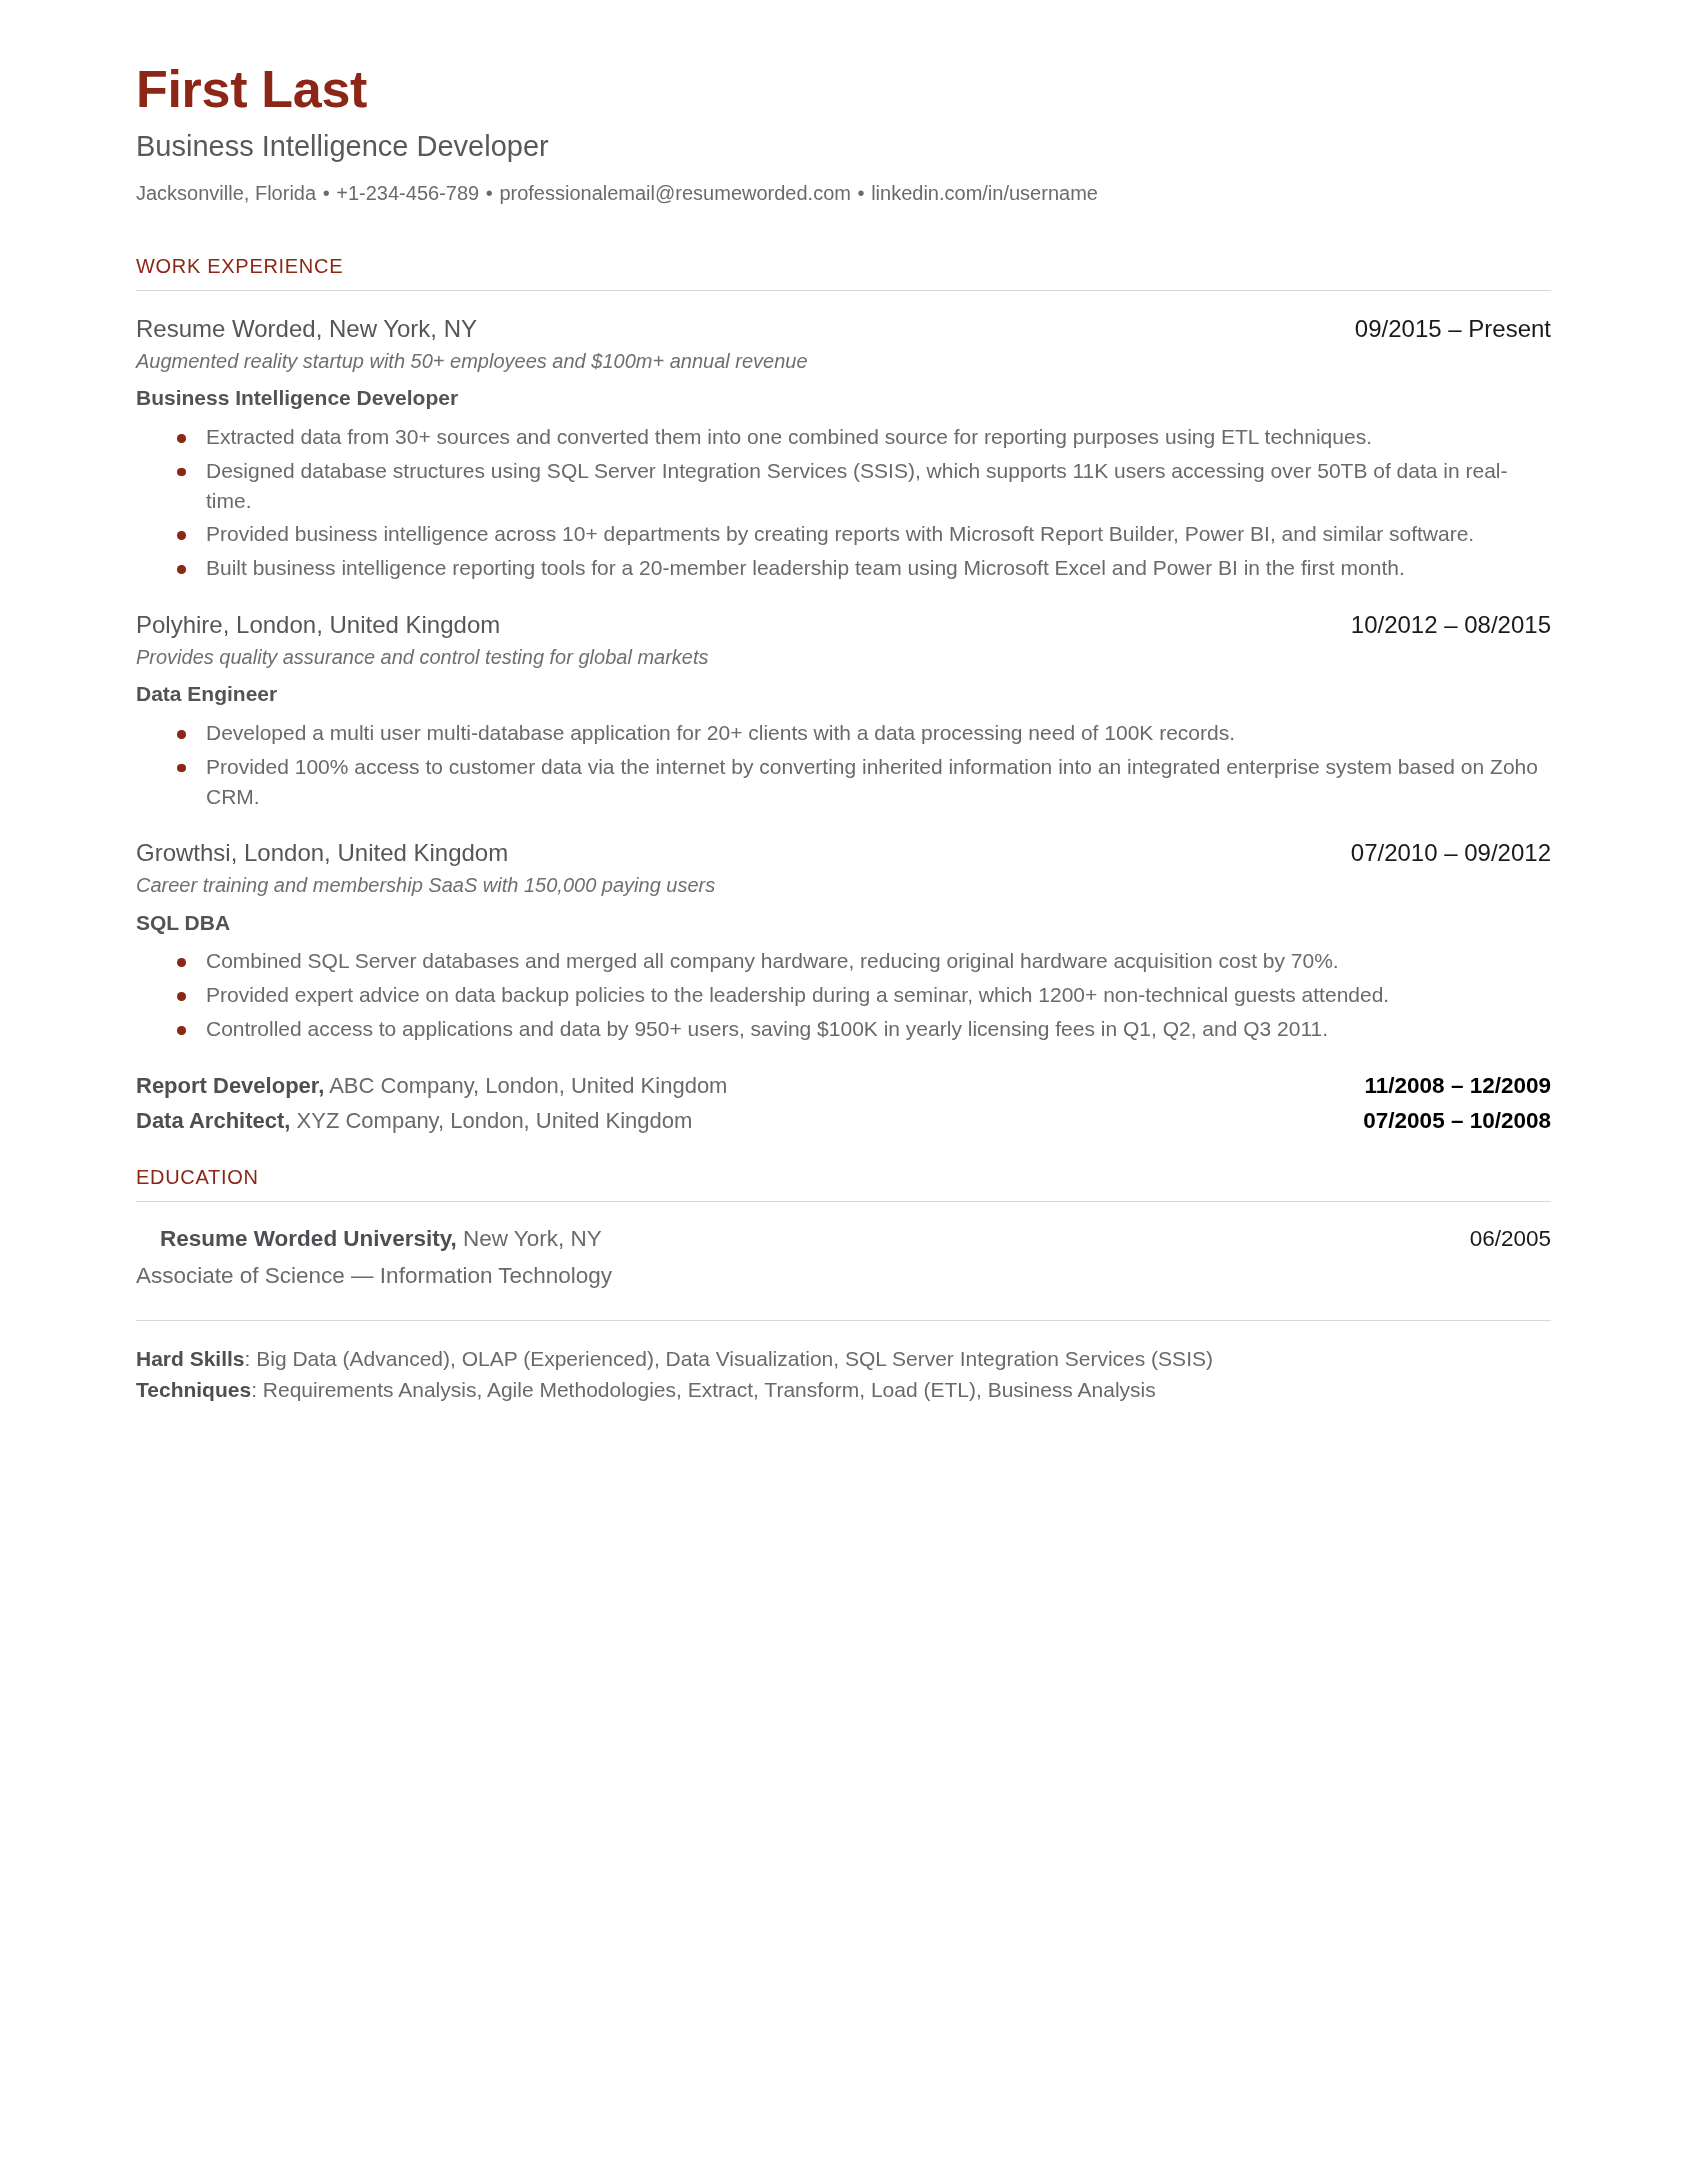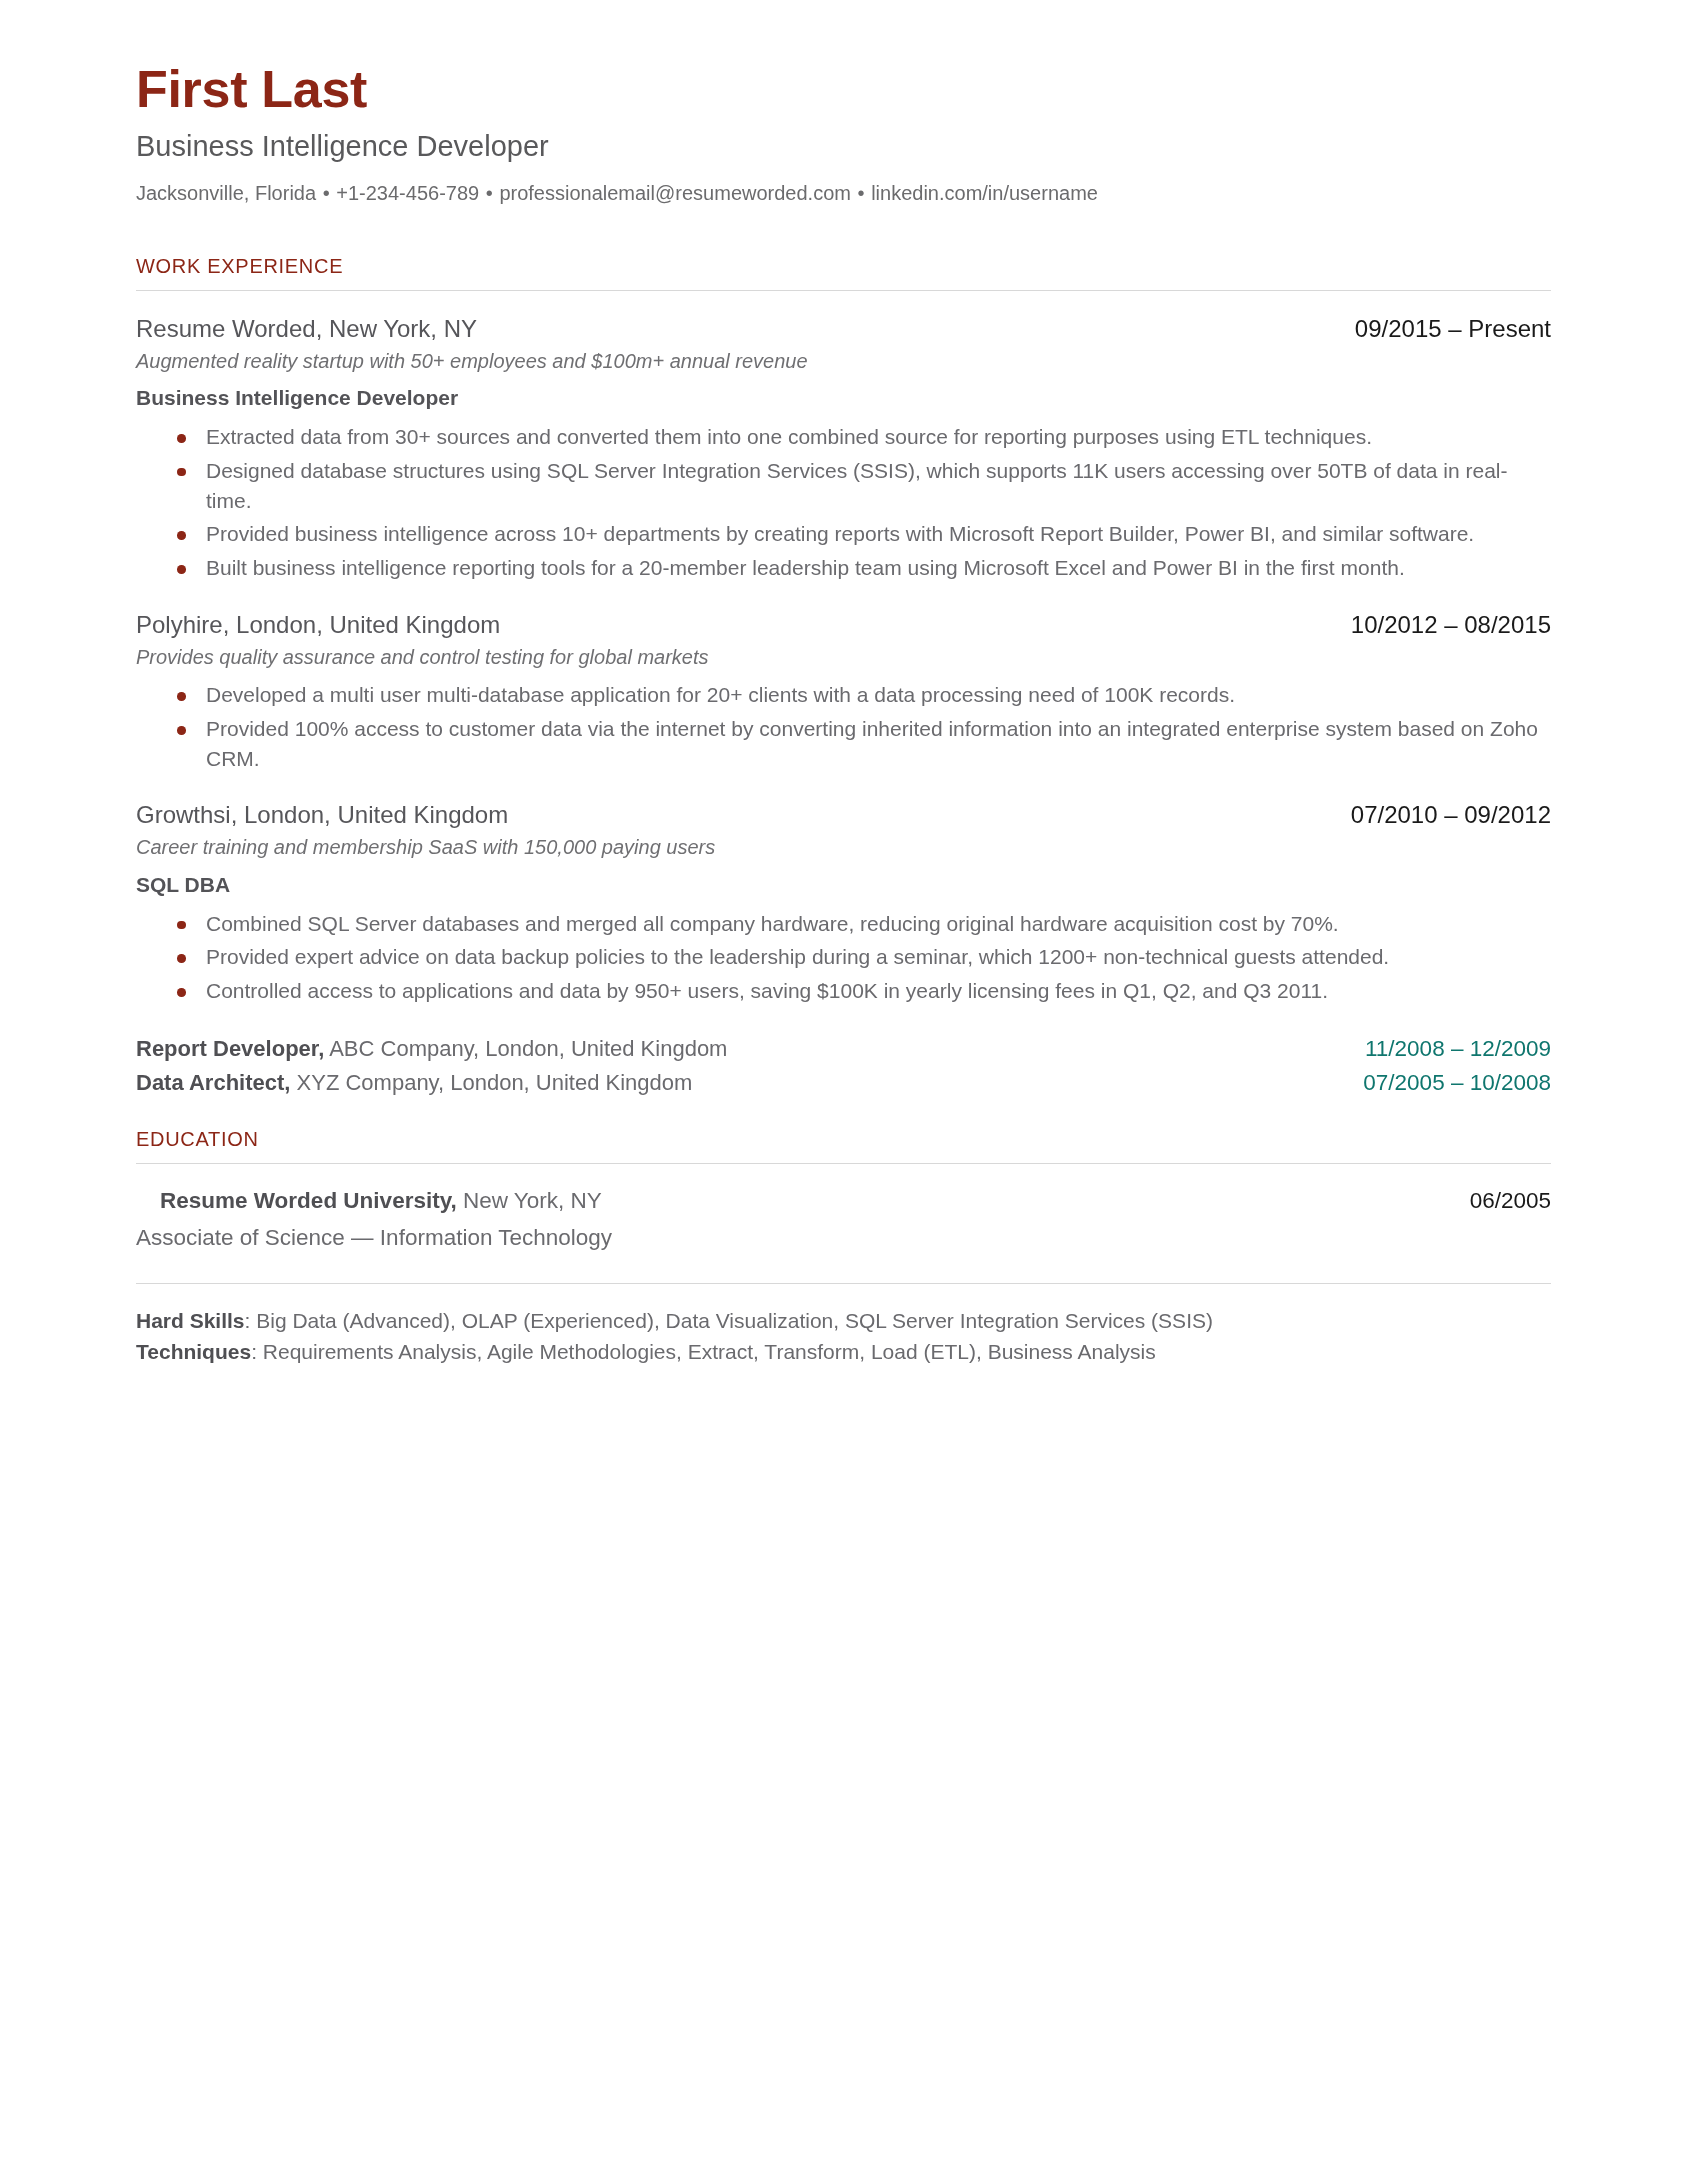--- a/index.html
+++ b/index.html
@@ -144,23 +144,24 @@
     font-size: 22px;
     color: #6a6a6e;
     line-height: 1.4;
   }
   .compact-left b {
     color: #4f4f53;
     font-weight: bold;
   }
   .compact-right {
     font-size: 22.5px;
-    color: #0f766e;
+    color: #000000;
     white-space: nowrap;
     line-height: 1.4;
+    font-weight: bold;
   }
 
   
   .edu-row {
     display: flex;
     justify-content: space-between;
     align-items: baseline;
     width: 100%;
   }
   .edu-school {
@@ -229,20 +230,21 @@
         <li>Built business intelligence reporting tools for a 20-member leadership team using Microsoft Excel and Power BI in the first month.</li>
       </ul>
     </div>
 
     <div class="job">
       <div class="job-row">
         <div class="company">Polyhire, London, United Kingdom</div>
         <div class="dates">10/2012 – 08/2015</div>
       </div>
       <div class="company-desc">Provides quality assurance and control testing for global markets</div>
+      <div class="role">Data Engineer</div>
       <ul class="bullets">
         <li>Developed a multi user multi-database application for 20+ clients with a data processing need of 100K records.</li>
         <li>Provided 100% access to customer data via the internet by converting inherited information into an integrated enterprise system based on Zoho CRM.</li>
       </ul>
     </div>
 
     <div class="job">
       <div class="job-row">
         <div class="company">Growthsi, London, United Kingdom</div>
         <div class="dates">07/2010 – 09/2012</div>

